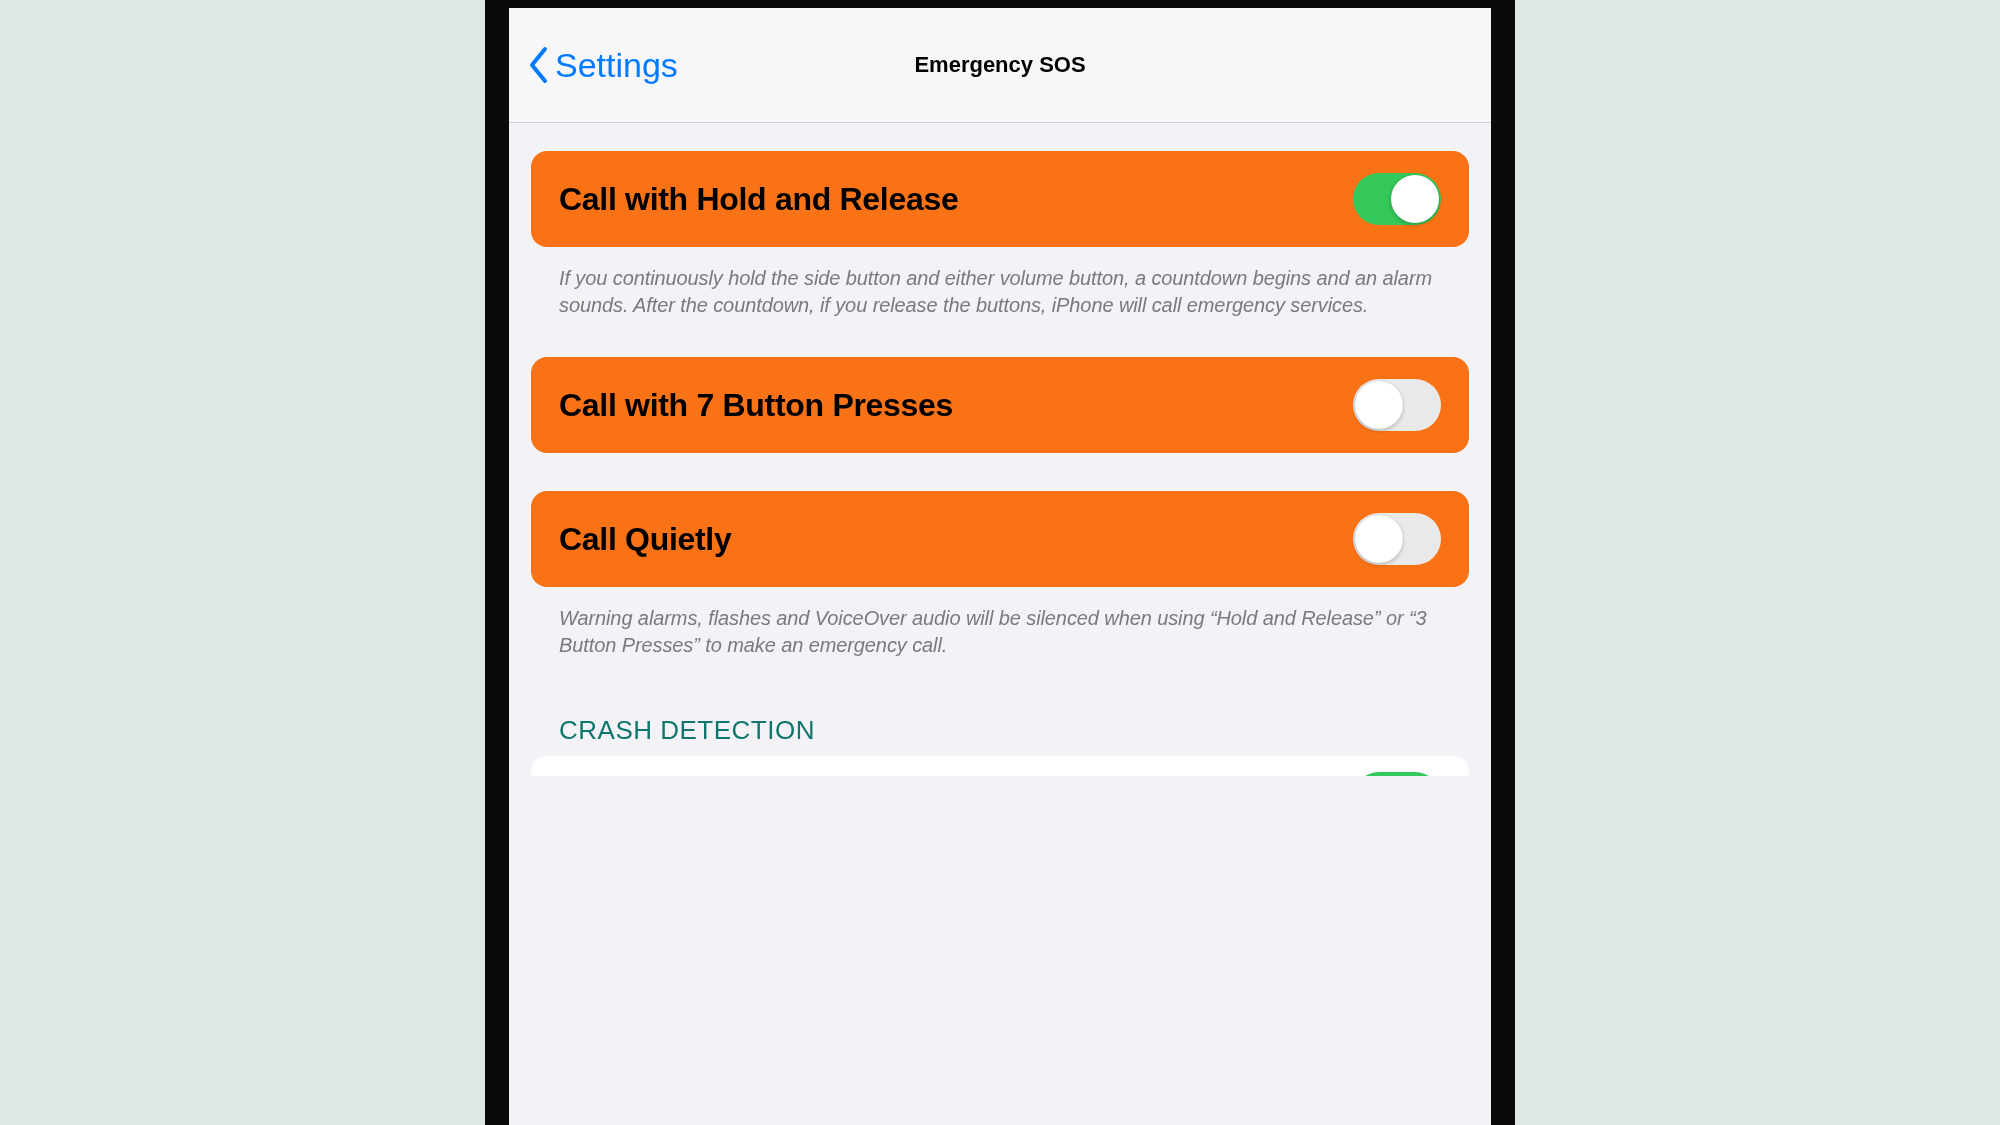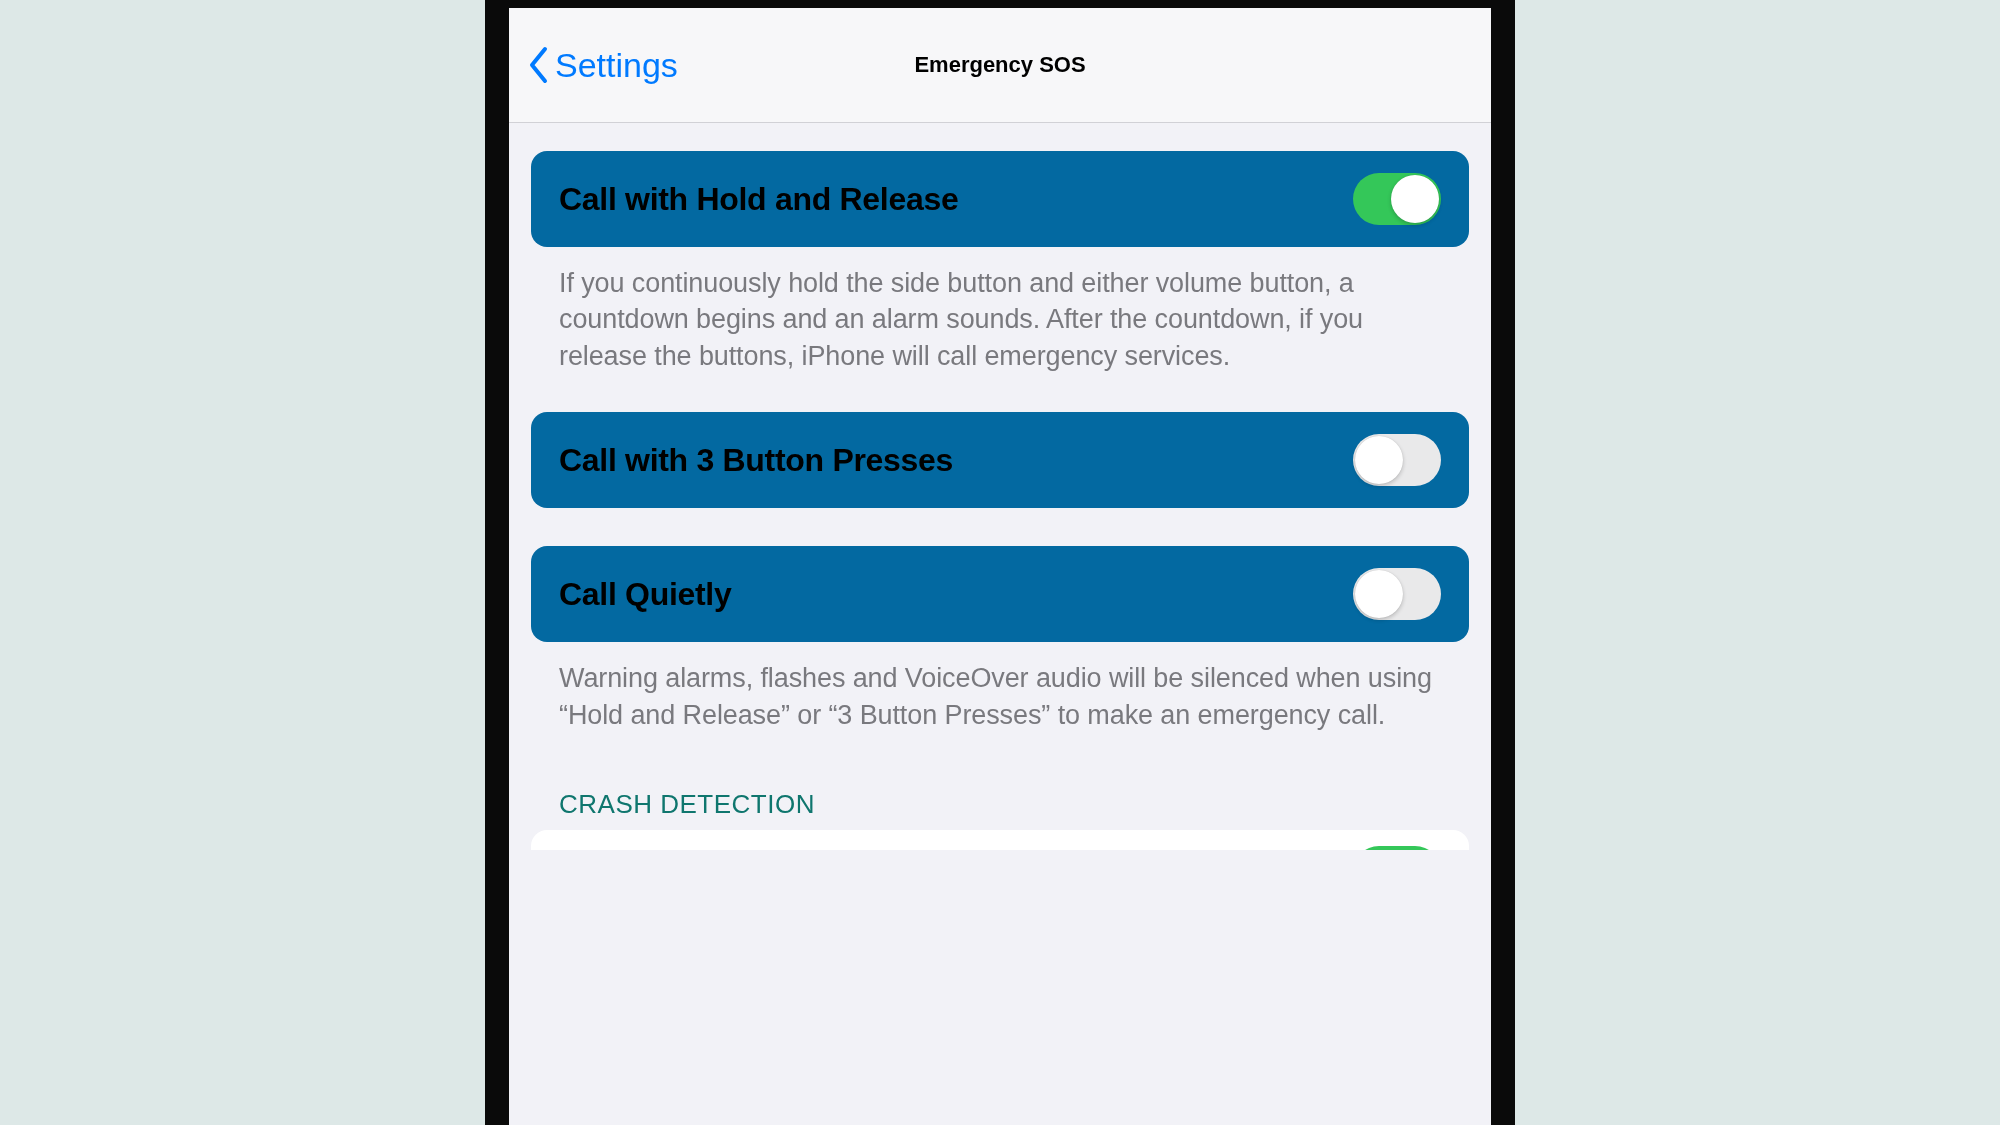--- a/index.html
+++ b/index.html
@@ -62,39 +62,40 @@
     left: 50%;
     transform: translateX(-50%);
     font-size: 22px;
     font-weight: 600;
     color: #000;
   }
   .content {
     padding: 28px 22px 0;
   }
   .setting-row {
-    background: #0369a1;
+    background: #f97316;
     border-radius: 16px;
     padding: 22px 28px;
     display: flex;
     align-items: center;
     justify-content: space-between;
   }
   .setting-label {
     font-size: 32px;
     font-weight: 600;
     color: #000;
     letter-spacing: -0.3px;
   }
   .description {
-    font-size: 27px;
+    font-size: 20px;
     color: #79797e;
     padding: 18px 28px 0;
     line-height: 1.35;
     letter-spacing: -0.1px;
+    font-style: italic;
   }
   .section-spacer {
     height: 38px;
   }
   .section-header {
     font-size: 26px;
     color: #0f766e;
     letter-spacing: 0.5px;
     padding: 0 28px 10px;
     text-transform: uppercase;
@@ -170,21 +171,21 @@
         <span class="setting-label">Call with Hold and Release</span>
         <div class="toggle on">
           <div class="toggle-knob"></div>
         </div>
       </div>
       <div class="description">If you continuously hold the side button and either volume button, a countdown begins and an alarm sounds. After the countdown, if you release the buttons, iPhone will call emergency services.</div>
 
       <div class="section-spacer"></div>
 
       <div class="setting-row">
-        <span class="setting-label">Call with 3 Button Presses</span>
+        <span class="setting-label">Call with 7 Button Presses</span>
         <div class="toggle off">
           <div class="toggle-knob"></div>
         </div>
       </div>
 
       <div class="section-spacer"></div>
 
       <div class="setting-row">
         <span class="setting-label">Call Quietly</span>
         <div class="toggle off">

